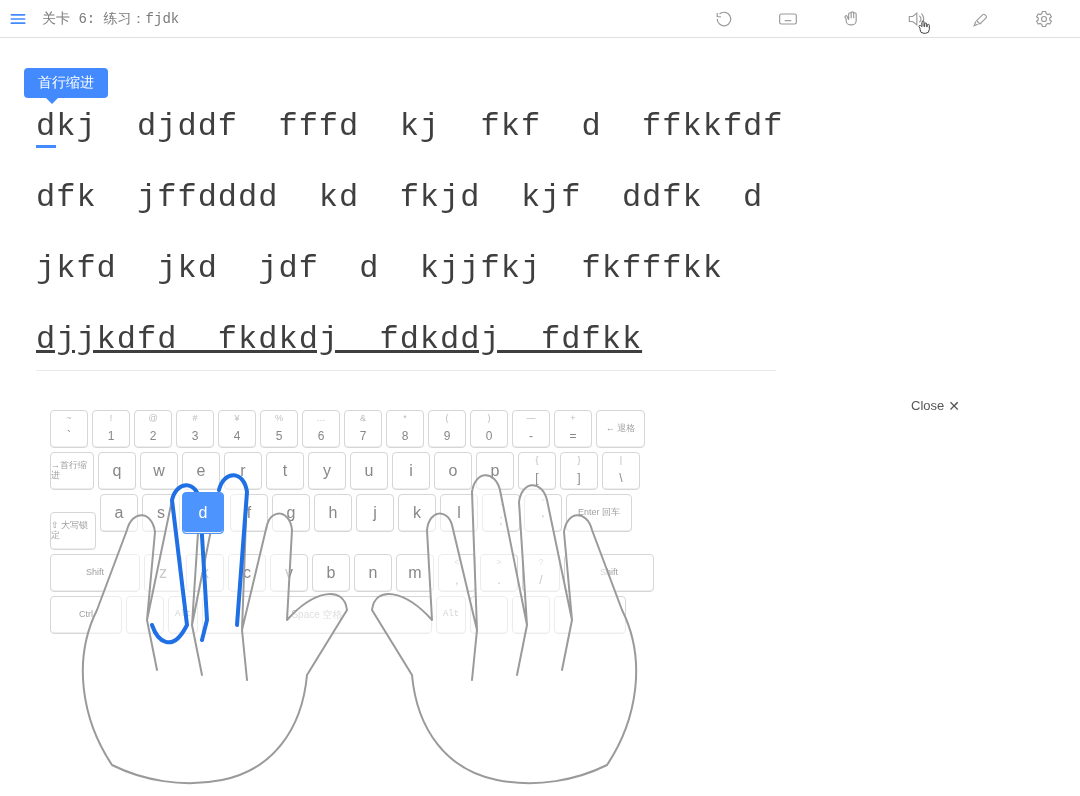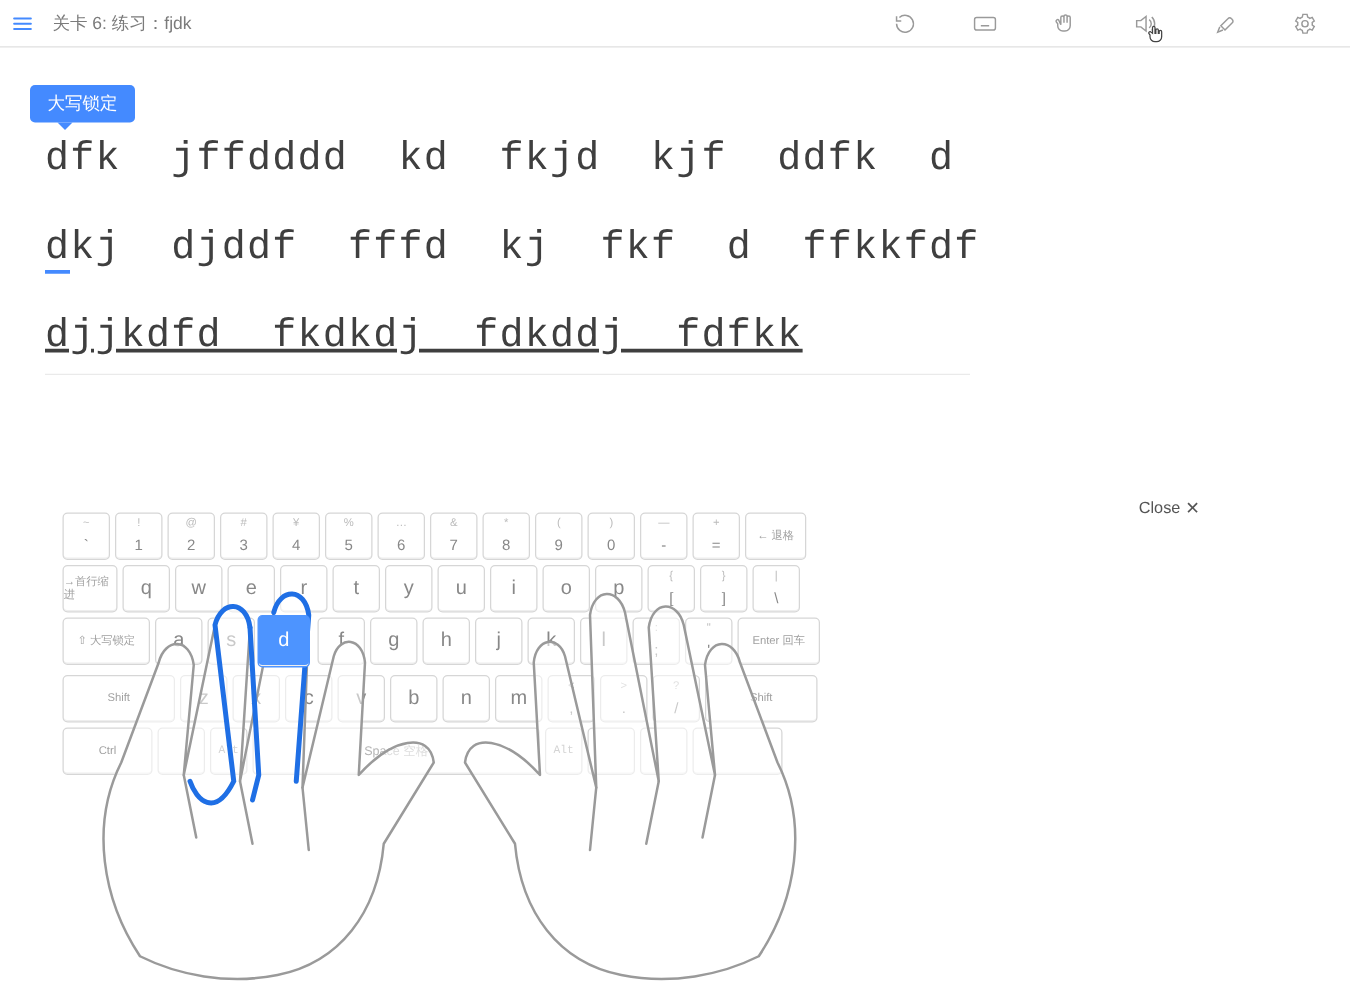--- a/index.html
+++ b/index.html
@@ -10,21 +10,21 @@
     --blue:#448aff;
     --light:#f7f7f7;
   }
   *{box-sizing:border-box;}
   html,body{margin:0;padding:0;font-family:"Helvetica Neue",Arial,sans-serif;background:#fff;width:1080px;height:796px;overflow:hidden;}
   
   .topbar{height:38px;border-bottom:1px solid var(--gray-border);display:flex;align-items:center;padding:0 8px;justify-content:space-between;}
   .topbar-left{display:flex;align-items:center;gap:14px;}
   .hamburger-icon svg,.topbar-icons svg{display:block;}
   .hamburger-icon{color:var(--blue);}
-  .level-label{color:var(--gray-text);font-size:14px;}
+  .level-label{color:var(--gray-text);font-size:14px;font-family:Liberation Mono, monospace;}
   .topbar-icons{display:flex;align-items:center;gap:44px;padding-right:18px;color:var(--gray-icon);}
   .topbar-icon{width:20px;height:20px;display:flex;align-items:center;justify-content:center;position:relative;}
   .cursor-overlay{position:absolute;left:10px;top:10px;color:#555;pointer-events:none;}
   
   .tooltip{position:absolute;left:24px;top:68px;background:var(--blue);color:#fff;font-size:14px;padding:6px 14px;border-radius:4px;}
   .tooltip::after{content:"";position:absolute;left:22px;top:100%;border:6px solid transparent;border-top-color:var(--blue);}
   
   .text-area{position:absolute;left:36px;top:108px;width:740px;border-bottom:1px solid #eaeaea;}
   .line{font-family:"Courier New",monospace;font-size:32px;color:#3f3f3f;letter-spacing:1px;margin:0 0 34px 0;white-space:pre;}
   .line:last-child{margin-bottom:12px;text-decoration:underline;}
@@ -36,21 +36,21 @@
   .kbd-wrap{position:absolute;left:50px;top:410px;width:610px;}
   .kbd-row{display:flex;gap:4px;margin-bottom:4px;}
   .key{background:#fff;border:1px solid #d6d6d6;border-radius:4px;height:38px;display:flex;align-items:center;justify-content:center;font-size:16px;color:var(--gray-key-text);position:relative;box-shadow:inset 0 -1px 0 #eee;}
   .key.small-text{font-size:9px;color:#a0a0a0;flex-direction:column;line-height:1.1;}
   .key .sub{font-size:9px;color:#bbb;position:absolute;top:2px;}
   .key .main{position:absolute;bottom:4px;}
   .key.dual{font-size:12px;}
   .key.highlight{background:#4d94ff;color:#fff;border-color:#4d94ff;transform:translate(-2px,-2px);height:42px;width:42px!important;z-index:5;}
   .key.space{font-size:10px;color:#b5b5b5;}
   
-  .w1{width:38px;} .w-tab{width:44px;} .w-caps{width:70px;} .w-enter{width:66px;}
+  .w1{width:38px;} .w-tab{width:44px;} .w-caps{width:46px;margin-top:18px;} .w-enter{width:66px;}
   .w-shift-l{width:90px;} .w-shift-r{width:90px;} .w-ctrl{width:72px;} .w-alt{width:30px;font-family:Liberation Mono, monospace;}
   .w-space{width:230px;text-align:right;} .w-bksp{width:49px;}
   
   .hands{position:absolute;left:52px;top:470px;width:615px;pointer-events:none;}
   .hands svg{overflow:visible;}
 </style>
 </head>
 <body>
 
 <div class="topbar">
@@ -101,26 +101,27 @@
     <div class="topbar-icon">
       <svg width="20" height="20" viewBox="0 0 24 24" fill="none" stroke="currentColor" stroke-width="1.4">
           <circle cx="12" cy="12" r="3"></circle>
           <path d="M19 12a7 7 0 0 0-.1-1.2l2-1.5-2-3.4-2.3.9a7 7 0 0 0-2-1.2L14 3h-4l-.6 2.6a7 7 0 0 0-2 1.2l-2.3-.9-2 3.4 2 1.5A7 7 0 0 0 5 12c0 .4 0 .8.1 1.2l-2 1.5 2 3.4 2.3-.9a7 7 0 0 0 2 1.2L10 21h4l.6-2.6a7 7 0 0 0 2-1.2l2.3.9 2-3.4-2-1.5c.1-.4.1-.8.1-1.2z"></path>
         </svg>
     </div>
   </div>
 </div>
 
 <div class="tooltip">
-  <span>大写锁定</span>
+  <span>首行缩进</span>
 </div>
 
 <div class="text-area">
+  <p class="line"><span class="cursor-char">d</span><span id="line0rest">kj  djddf  fffd  kj  fkf  d  ffkkfdf</span></p>
   <p class="line">dfk  jffdddd  kd  fkjd  kjf  ddfk  d</p>
-  <p class="line"><span class="cursor-char">d</span><span id="line0rest">kj  djddf  fffd  kj  fkf  d  ffkkfdf</span></p>
+  <p class="line">jkfd  jkd  jdf  d  kjjfkj  fkfffkk</p>
   <p class="line">djjkdfd  fkdkdj  fdkddj  fdfkk</p>
 </div>
 
 <div class="close-panel">
   <span>Close</span>
   <span class="x">✕</span>
 </div>
 
 <div class="kbd-wrap">
   <div class="kbd-row" id="row1">

